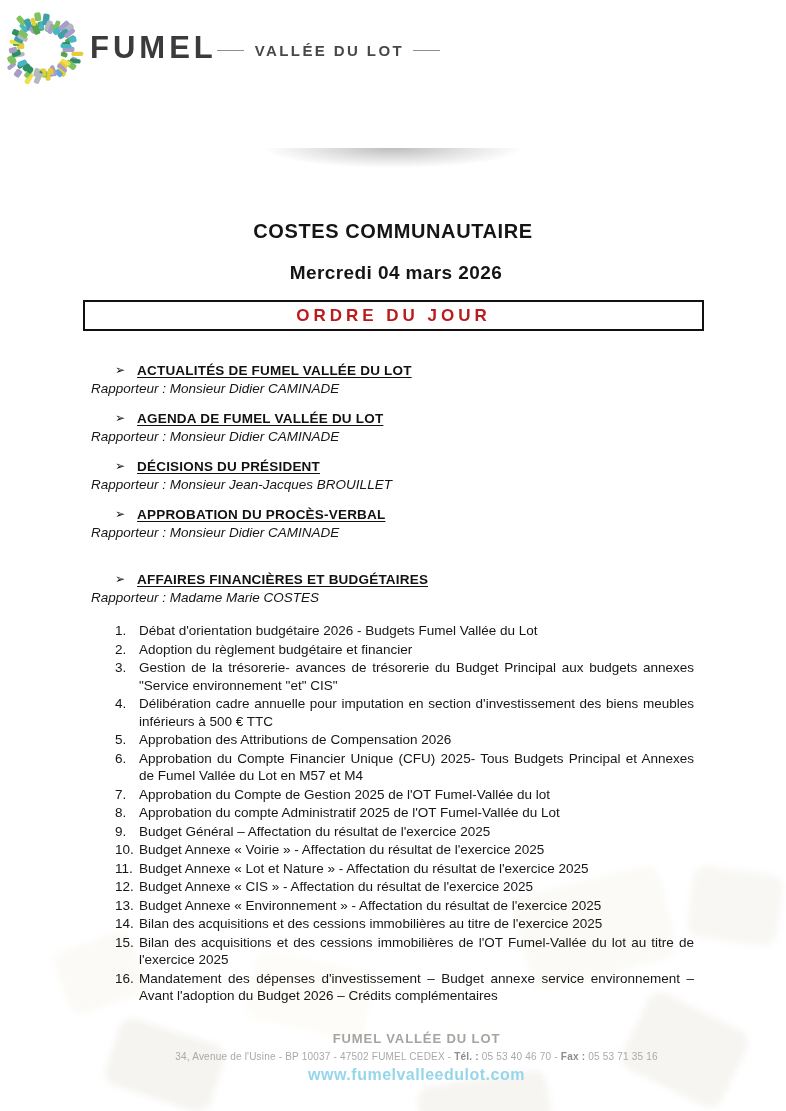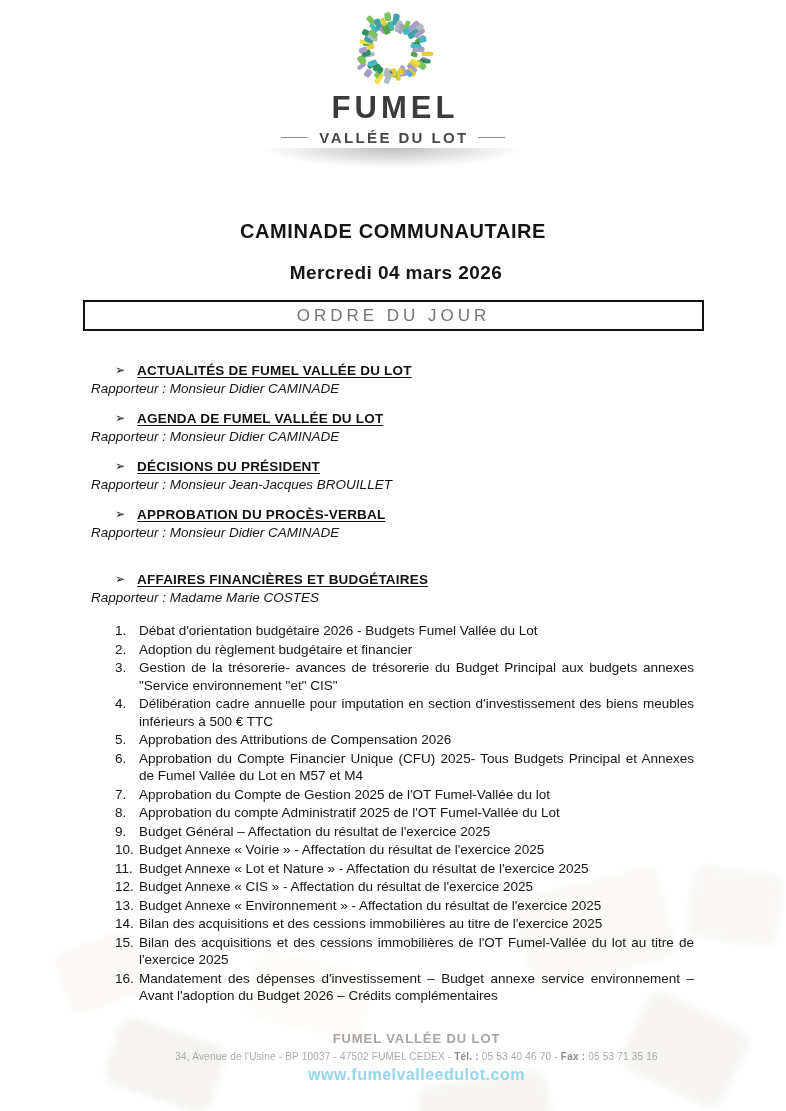--- a/index.html
+++ b/index.html
@@ -13,21 +13,21 @@
   .wm { position:absolute; border-radius:14px; filter:blur(3px); pointer-events:none; }
   .wm1 { left:110px; top:1030px; width:110px; height:70px; background:rgba(222,218,208,.30); transform:rotate(18deg); }
   .wm2 { left:420px; top:1078px; width:130px; height:62px; background:rgba(224,220,210,.28); transform:rotate(-9deg); }
   .wm3 { left:630px; top:1008px; width:110px; height:84px; background:rgba(226,222,212,.30); transform:rotate(26deg); }
   .wm4 { left:520px; top:880px; width:150px; height:95px; background:rgba(235,230,214,.22); transform:rotate(-14deg); }
   .wm5 { left:690px; top:870px; width:90px; height:72px; background:rgba(228,224,212,.25); transform:rotate(8deg); }
   .wm6 { left:60px; top:940px; width:80px; height:66px; background:rgba(240,234,212,.22); transform:rotate(-20deg); }
   .wm7 { left:250px; top:960px; width:120px; height:70px; background:rgba(242,236,214,.18); transform:rotate(12deg); }
 
   
-  .logo-wrap { position:absolute; top:6px; left:0; width:100%; display:flex; flex-direction:column; align-items:center; }
+  .logo-wrap { position:absolute; top:6px; left:0; width:100%; display:flex; flex-direction:row; align-items:center; }
   .logo-ring { width:86px; height:86px; }
   .logo-text {
     margin-top:-2px; font-size:31px; font-weight:700; letter-spacing:4px;
     color:#3b3b3d; padding-left:4px;
   }
   .logo-tagline { display:flex; align-items:center; margin-top:3px; }
   .logo-tagline .line { width:27px; height:1px; background:#8f8f8f; }
   .logo-tagline .tag {
     font-size:15px; font-weight:700; letter-spacing:2.4px; color:#48484b; margin:0 9px; padding-left:2px;
   }
@@ -38,21 +38,21 @@
   }
 
   
   .doc-title { position:absolute; top:220px; width:100%; text-align:center;
     font-size:20px; font-weight:700; letter-spacing:.6px; color:#151515; }
   .doc-date  { position:absolute; top:262px; width:100%; text-align:center;
     font-size:19px; font-weight:700; letter-spacing:.4px; color:#151515;padding-left:6px; }
   .banner {
     position:absolute; top:300px; left:83px; width:621px; height:31px;
     border:2px solid #111; display:flex; align-items:center; justify-content:center;
-    font-size:17px; font-weight:400; letter-spacing:4px; color:#737373; background:#fff;
+    font-size:17px; font-weight:700; letter-spacing:4px; color:#b91c1c; background:#fff;
   }
 
   
   .content { position:absolute; top:363px; left:91px; width:603px; }
   .section { margin-bottom:15px; }
   .section.gap-lg { margin-top:32px; }
   .sec-head { margin-left:24px; font-size:13.5px; font-weight:700; color:#111; }
   .sec-head .arrow { display:inline-block; font-weight:400; margin-right:12px; font-size:12px; transform:translateY(-1px); }
   .sec-head .sec-title { text-decoration:underline; text-underline-offset:2px; letter-spacing:.2px; }
   .rapporteur { margin-top:3px; font-size:13.5px; font-style:italic; color:#161616; }
@@ -153,21 +153,21 @@
       </svg>
     <div class="logo-text">FUMEL</div>
     <div class="logo-tagline">
       <span class="line"></span>
       <span class="tag">VALLÉE DU LOT</span>
       <span class="line"></span>
     </div>
   </div>
   <div class="logo-shadow"></div>
 
-  <div class="doc-title">CAMINADE COMMUNAUTAIRE</div>
+  <div class="doc-title">COSTES COMMUNAUTAIRE</div>
   <div class="doc-date">Mercredi 04 mars 2026</div>
   <div class="banner">ORDRE DU JOUR</div>
 
   <div class="content">
 
     <div class="section">
       <div class="sec-head">
         <span class="arrow">➢</span><span class="sec-title">ACTUALITÉS DE FUMEL VALLÉE DU LOT</span>
       </div>
       <div class="rapporteur">Rapporteur : Monsieur Didier CAMINADE</div>

